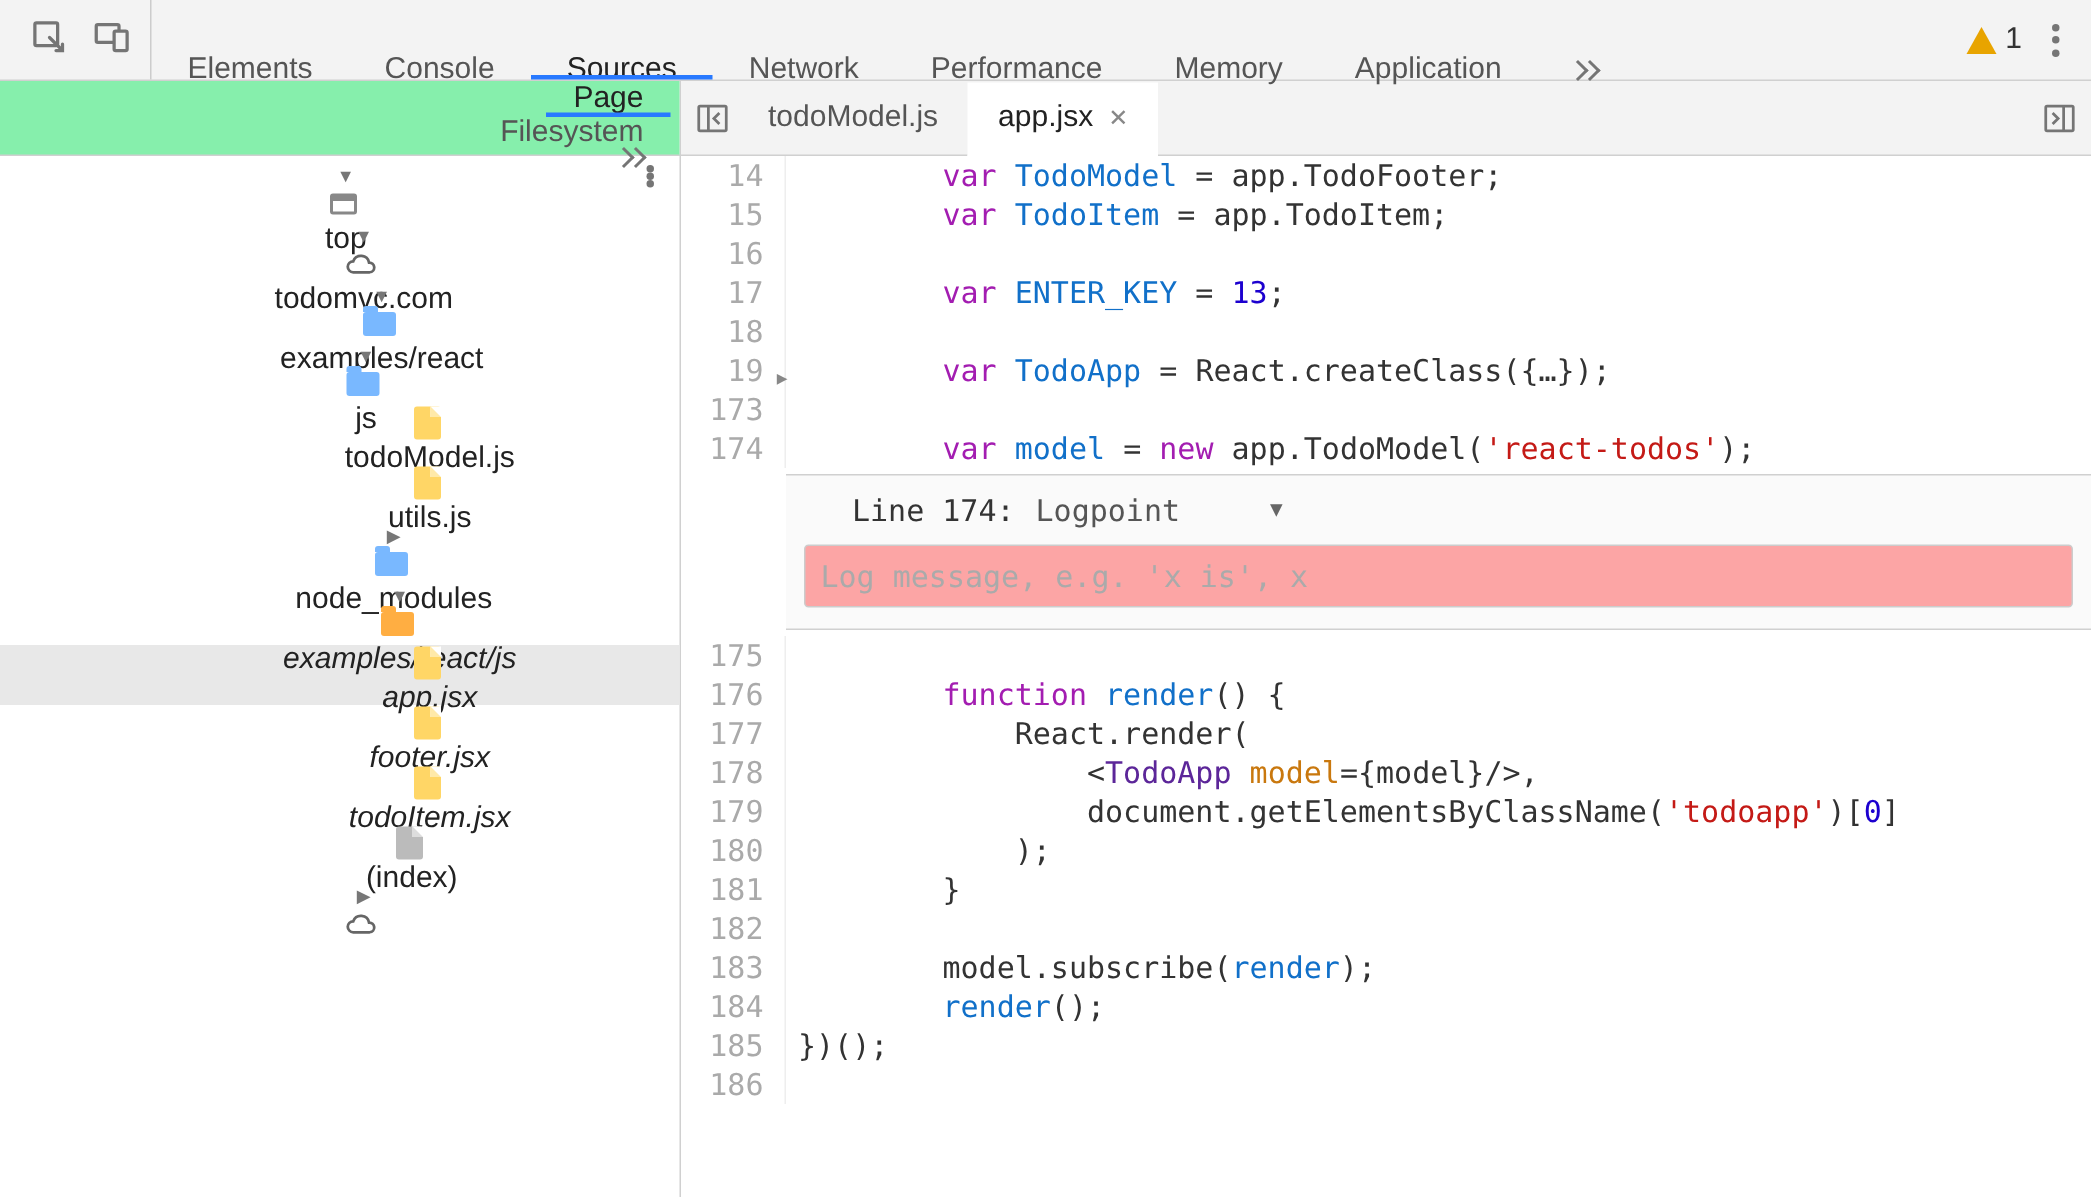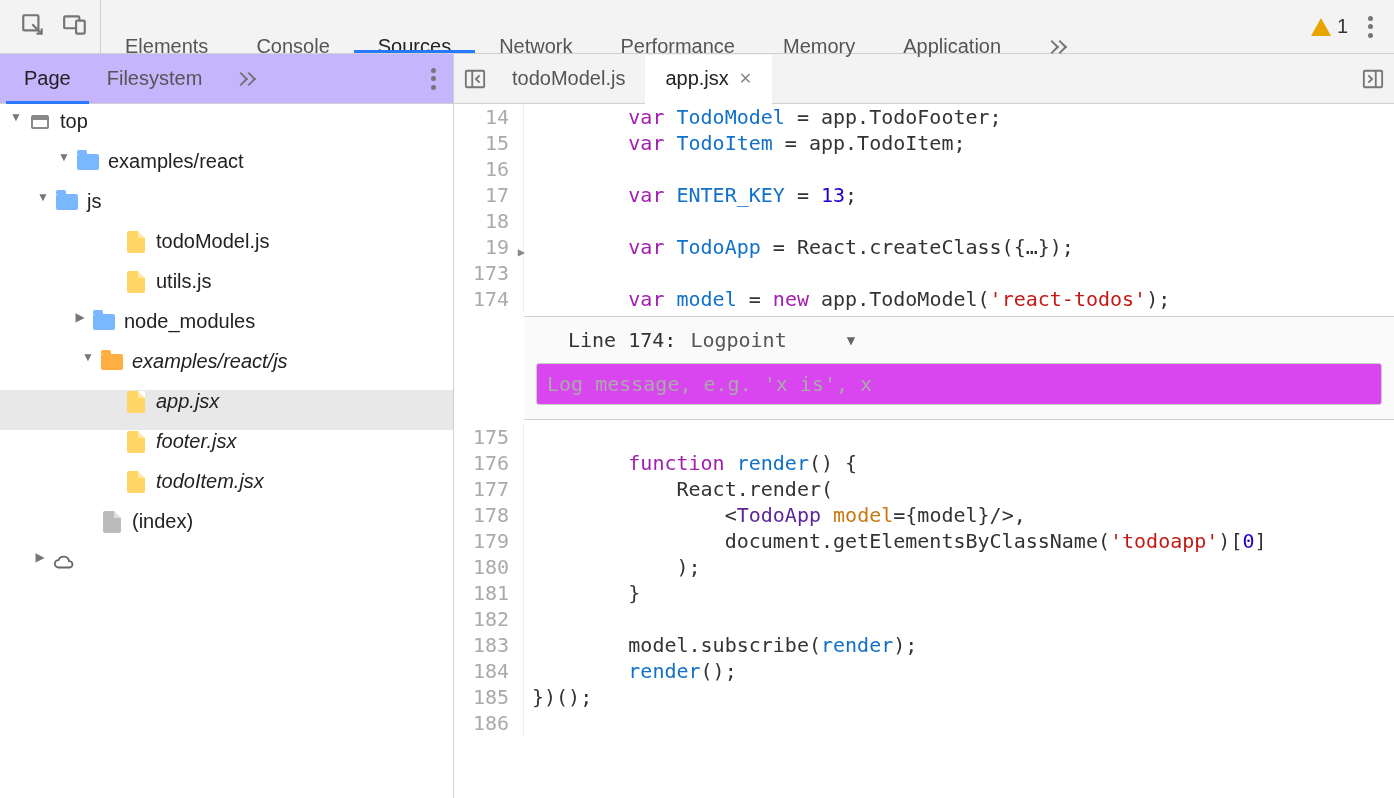--- a/index.html
+++ b/index.html
@@ -14,28 +14,28 @@
 .toolbar-right { display: flex; align-items: center; gap: 20px; padding-right: 12px; }
 .warn-badge { display: flex; align-items: center; gap: 6px; font-size: 20px; color: #333; }
 .warn-tri { width: 0; height: 0; border-left: 10px solid transparent; border-right: 10px solid transparent; border-bottom: 18px solid #e8a400; }
 .kebab { width: 6px; height: 22px; display: flex; flex-direction: column; justify-content: space-between; }
 .kebab span { width: 5px; height: 5px; background: #757575; border-radius: 50%; }
 .chevrons-right { display: flex; align-items: center; }
 .chevrons-right::before, .chevrons-right::after { content: ""; display: inline-block; width: 8px; height: 8px; border-right: 2px solid #757575; border-bottom: 2px solid #757575; transform: rotate(-45deg); margin-left: -2px; }
 
 .main { display: flex; height: calc(100% - 54px); }
 .sidebar { width: 454px; border-right: 1px solid #d0d0d0; display: flex; flex-direction: column; background: #fff; }
-.sidebar-tabs { height: 50px; display: flex; align-items: center; border-bottom: 1px solid #d0d0d0; background: #c4b5fd; padding: 0 6px; }
+.sidebar-tabs { height: 50px; display: flex; align-items: flex-end; border-bottom: 1px solid #d0d0d0; background: #86efac; padding: 0 6px; flex-direction: column; }
 .sidebar-tab { font-size: 20px; color: #555; padding: 0 18px; position: relative; height: 100%; display: flex; align-items: center; cursor: pointer; }
 .sidebar-tab.active { color: #222; }
 .sidebar-tab.active::after { content: ""; position: absolute; bottom: -1px; left: 0; right: 0; height: 3px; background: #2879ff; }
 .sidebar-spacer { flex: 1; }
 
 .tree { flex: 1; overflow: auto; padding-top: 6px; font-size: 20px; }
-.tree-row { display: flex; height: 40px; padding-left: 4px; cursor: pointer; white-space: nowrap; }
+.tree-row { display: flex; align-items: center; height: 40px; padding-left: 4px; cursor: pointer; white-space: nowrap; flex-direction: column; }
 .tree-row.selected { background: #e8e8e8; }
 .tree-toggle { width: 16px; text-align: center; color: #777; font-size: 12px; }
 .tree-toggle.open::before { content: "▼"; }
 .tree-toggle.closed::before { content: "▶"; }
 .tree-icon { width: 24px; height: 24px; margin: 0 8px 0 4px; display: inline-flex; align-items: center; justify-content: center; flex-shrink: 0; }
 .tree-label { color: #222; }
 .tree-label.italic { font-style: italic; }
 .ico-window { width: 18px; height: 14px; border: 2px solid #888; border-top-width: 5px; border-radius: 2px; }
 .ico-cloud svg { width: 22px; height: 16px; }
 .ico-folder { width: 22px; height: 16px; background: #79b8ff; border-radius: 2px; position: relative; }
@@ -66,21 +66,21 @@
 .defn { color: #1170c9; }
 .str { color: #c41a16; text-align: right; }
 .num { color: #1c00cf; }
 .attr { color: #c9780e; }
 .tag { color: #5c2699; }
 
 .logpoint-panel { margin: 4px 0 4px 70px; border-top: 1px solid #d0d0d0; border-bottom: 1px solid #d0d0d0; background: #fafafa; padding: 10px 12px 14px; }
 .logpoint-header { display: flex; align-items: center; gap: 14px; font-size: 20px; color: #333; margin-bottom: 10px; margin-left: 32px; }
 .logpoint-select { display: flex; align-items: center; gap: 60px; color: #555; cursor: pointer; }
 .logpoint-select .dd { color: #666; font-size: 14px; }
-.logpoint-input { width: 100%; font-family: Menlo, Consolas, monospace; font-size: 20px; padding: 8px 10px; border: 1px solid #ccc; border-radius: 3px; color: #333; background: #d946ef; }
+.logpoint-input { width: 100%; font-family: Menlo, Consolas, monospace; font-size: 20px; padding: 8px 10px; border: 1px solid #ccc; border-radius: 3px; color: #333; background: #fca5a5; }
 .logpoint-input::placeholder { color: #aaa; }
 </style>
 </head>
 <body>
 
 <div class="toolbar">
   <div class="toolbar-icons">
     <span>
       <svg width="26" height="26" viewBox="0 0 24 24" fill="none" stroke="#757575" stroke-width="2">
           <rect x="3" y="3" width="14" height="14" rx="1"></rect>
@@ -136,20 +136,29 @@
     </div>
 
     <div class="tree">
       <div class="tree-row" style="padding-left:8px">
         <span class="tree-toggle open"></span>
         <span class="tree-icon">
             <span class="ico-window"></span>
           </span>
         <span class="tree-label">top</span>
       </div>
+      <div class="tree-row" style="padding-left:32px">
+        <span class="tree-toggle open"></span>
+        <span class="tree-icon ico-cloud">
+            <svg viewBox="0 0 24 16" fill="none" stroke="#666" stroke-width="2">
+              <path d="M6 14a4 4 0 0 1 0-8 6 6 0 0 1 11.5 1A3.5 3.5 0 0 1 18 14H6z"></path>
+            </svg>
+          </span>
+        <span class="tree-label">todomvc.com</span>
+      </div>
       <div class="tree-row" style="padding-left:56px">
         <span class="tree-toggle open"></span>
         <span class="tree-icon">
             <span class="ico-folder"></span>
           </span>
         <span class="tree-label">examples/react</span>
       </div>
       <div class="tree-row" style="padding-left:35px">
         <span class="tree-toggle open"></span>
         <span class="tree-icon">

